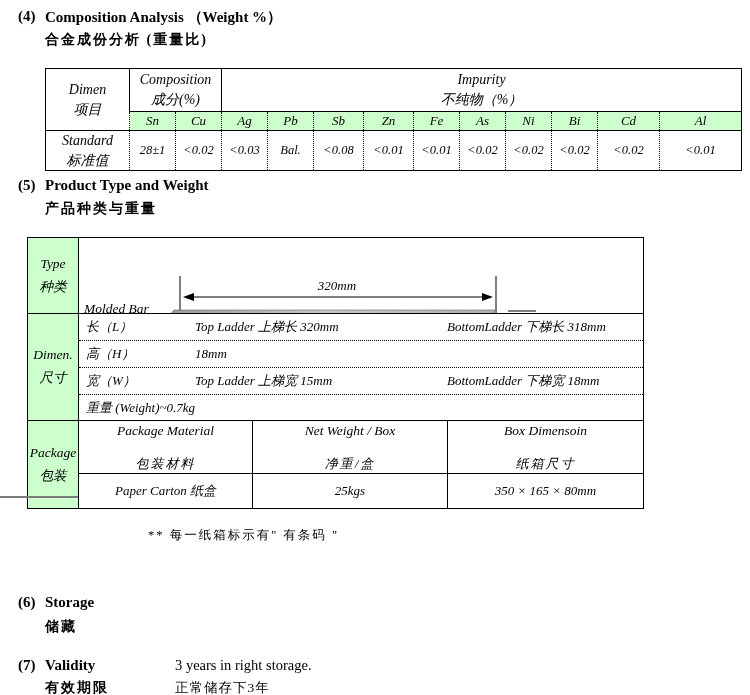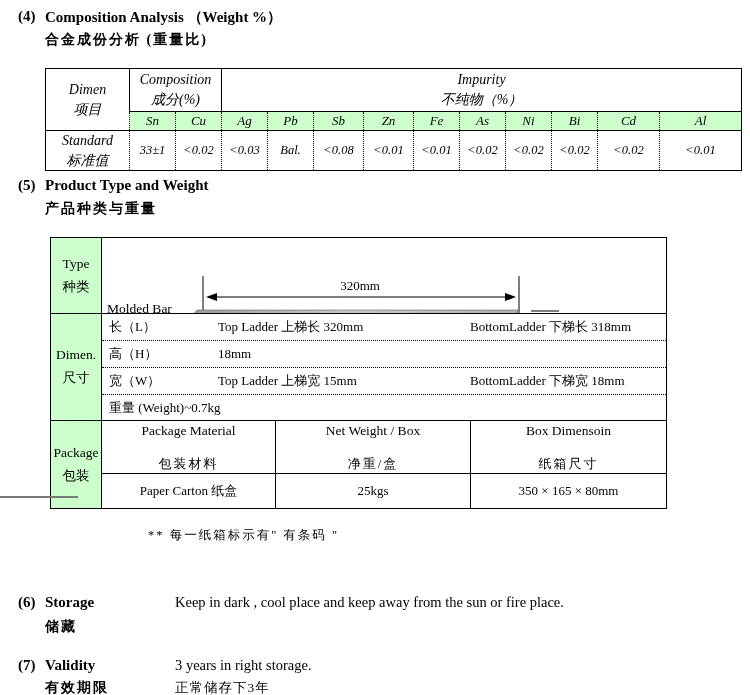--- a/index.html
+++ b/index.html
@@ -17,21 +17,21 @@
   table { border-collapse:collapse; table-layout:fixed; }
   .t1 { position:absolute; left:45px; top:68px; border:1.5px solid #000; }
   .t1 td { border:1px dotted #000; border-top:1px solid #000; border-bottom:1px solid #000;
            text-align:center; vertical-align:middle; font-style:italic; overflow:hidden; }
   .t1 td.sl { border-left:1px solid #000; }
   .t1 .hdr { font-size:14px; line-height:1.4; }
   .t1 .elem { font-size:13px; background:#ccffcc; }
   .t1 .val { font-size:12.5px; }
 
   
-  .t2 { position:absolute; left:50px; top:237px; border:1.5px solid #000; }
+  .t2 { position:absolute; left:27px; top:237px; border:1.5px solid #000;font-style:italic; }
   .t2 td { border:1px solid #000; font-size:13px; vertical-align:middle; overflow:hidden; }
   .t2 .green { background:#ccffcc; text-align:center; font-size:13.5px; line-height:1.7; }
   .t2 .nopad { padding:0; }
   .typecell { position:relative; height:100%; }
   .type-txt1 { position:absolute; left:5px; top:25px; font-size:13.5px; }
 
   .drow { display:flex; align-items:center; height:27px; border-bottom:1px dotted #000;
           font-size:13px;gap:40px; }
   .drow:last-child { border-bottom:none; height:25px; }
   .dname { width:76px; padding-left:7px; flex:none; }
@@ -100,21 +100,21 @@
       <td class="elem">Ni</td>
       <td class="elem">Bi</td>
       <td class="elem">Cd</td>
       <td class="elem">Al</td>
     </tr>
     <tr style="height:40px;">
       <td class="hdr">
         <div>Standard</div>
         <div>标准值</div>
       </td>
-      <td class="val">33±1</td>
+      <td class="val">28±1</td>
       <td class="val">&lt;0.02</td>
       <td class="val">&lt;0.03</td>
       <td class="val">Bal.</td>
       <td class="val">&lt;0.08</td>
       <td class="val">&lt;0.01</td>
       <td class="val">&lt;0.01</td>
       <td class="val">&lt;0.02</td>
       <td class="val">&lt;0.02</td>
       <td class="val">&lt;0.02</td>
       <td class="val">&lt;0.02</td>
@@ -224,21 +224,20 @@
     </tr>
   </tbody>
     </table>
 
   <div class="stray"></div>
 
   <div class="note">** 每一纸箱标示有" 有条码 "</div>
 
   <div class="abs sec-num" style="left:18px; top:594px;">(6)</div>
   <div class="abs sec-title-en" style="left:45px; top:594px;">Storage</div>
-  <div class="abs body-en" style="left:175px; top:594px;">Keep in dark , cool place and keep away from the sun or fire place.</div>
   <div class="abs sec-title-zh" style="left:45px; top:618px;">储藏</div>
 
   <div class="abs sec-num" style="left:18px; top:657px;">(7)</div>
   <div class="abs sec-title-en" style="left:45px; top:657px;">Validity</div>
   <div class="abs body-en" style="left:175px; top:657px;">3 years in right storage.</div>
   <div class="abs sec-title-zh" style="left:45px; top:679px;">有效期限</div>
   <div class="abs body-zh" style="left:175px; top:679px;">正常储存下3年</div>
 
 </div>
 

